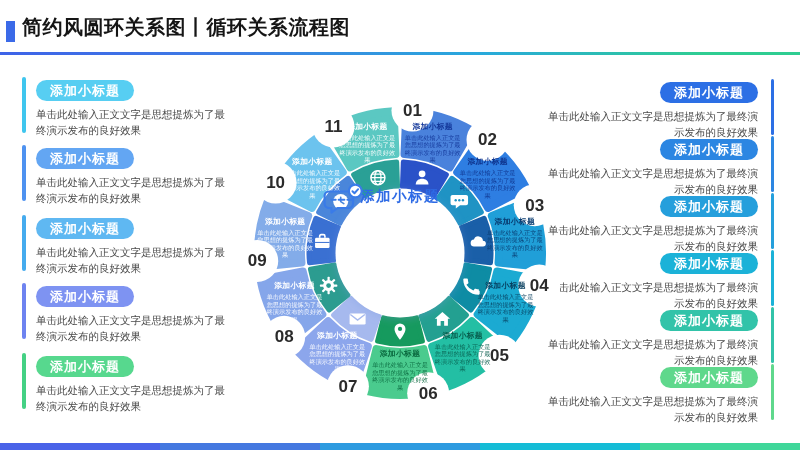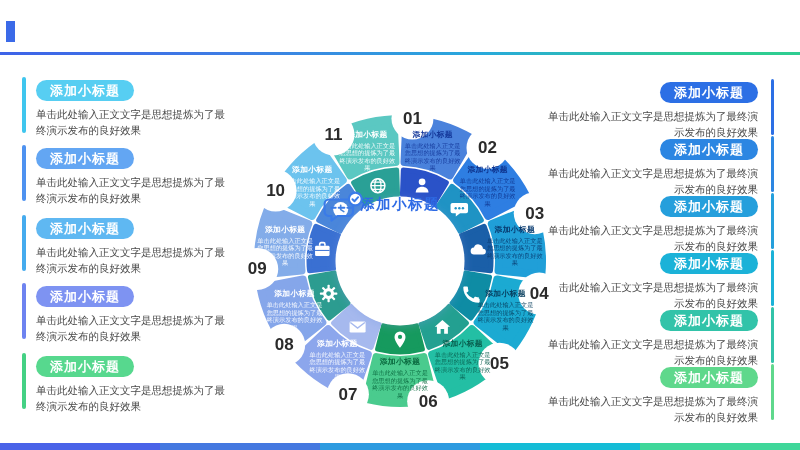--- a/index.html
+++ b/index.html
@@ -16,38 +16,39 @@
   .side-item.left{left:22px;width:204px;}
   .side-item.left .side-bar{left:0;}
   .side-item.left .side-content{margin-left:14px;}
   .side-item.right{right:26px;width:228px;text-align:right;}
   .side-item.right .side-bar{right:0;}
   .side-item.right .side-content{margin-right:16px;}
   .pill{display:inline-block;width:98px;height:21px;line-height:21px;border-radius:11px;
         color:#fff;font-size:13px;font-weight:700;text-align:center;letter-spacing:1px;margin-top:3px;}
   .side-body{margin:6px 0 0;font-size:10.5px;line-height:15.5px;color:#4a4a4a;}
   
-  .diagram{position:absolute;left:235px;top:96px;width:330px;height:330px;}
+  .diagram{position:absolute;left:235px;top:88px;width:330px;height:330px;}
   .diagram svg{position:absolute;left:0;top:0;}
   .petal-text{position:absolute;width:58px;text-align:center;pointer-events:none;}
   .petal-text .pt-head{font-size:7.8px;font-weight:700;letter-spacing:.3px;margin-bottom:2px;}
   .petal-text .pt-body{font-size:6.2px;line-height:7.6px;opacity:.92;}
   .center-content{position:absolute;left:85px;top:95px;width:160px;text-align:center;}
   .center-title{font-size:14.5px;font-weight:800;letter-spacing:1.5px;margin-top:4px;}
   .center-body{width:146px;margin:7px auto 0;font-size:10px;line-height:15px;color:#4f4f4f;}
   
   .footer-bar{position:absolute;left:0;bottom:0;width:800px;height:7px;display:flex;}
   .footer-bar span{flex:1;height:7px;}
 </style>
 </head>
 <body>
 
 <div class="slide">
 
   <span class="accent" id="accent" style="background: rgb(59, 106, 232);"></span>
+  <h1 class="title">简约风圆环关系图丨循环关系流程图</h1>
   <div class="underline" id="underline" style="background: linear-gradient(90deg, rgb(62, 99, 232) 0%, rgb(62, 126, 228) 30%, rgb(40, 169, 220) 60%, rgb(47, 205, 146) 88%);"></div>
 
   <div id="left-col">
       <div class="side-item left" style="top: 77px;">
         <span class="side-bar" style="background:#3FC6EE"></span>
         <div class="side-content"><span class="pill" style="background:#57CEF2">添加小标题</span><p class="side-body">单击此处输入正文文字是思想提炼为了最终演示发布的良好效果</p></div>
       </div>
       <div class="side-item left" style="top: 145px;">
         <span class="side-bar" style="background:#4E92F0"></span>
         <div class="side-content"><span class="pill" style="background:#63A6F3">添加小标题</span><p class="side-body">单击此处输入正文文字是思想提炼为了最终演示发布的良好效果</p></div>

